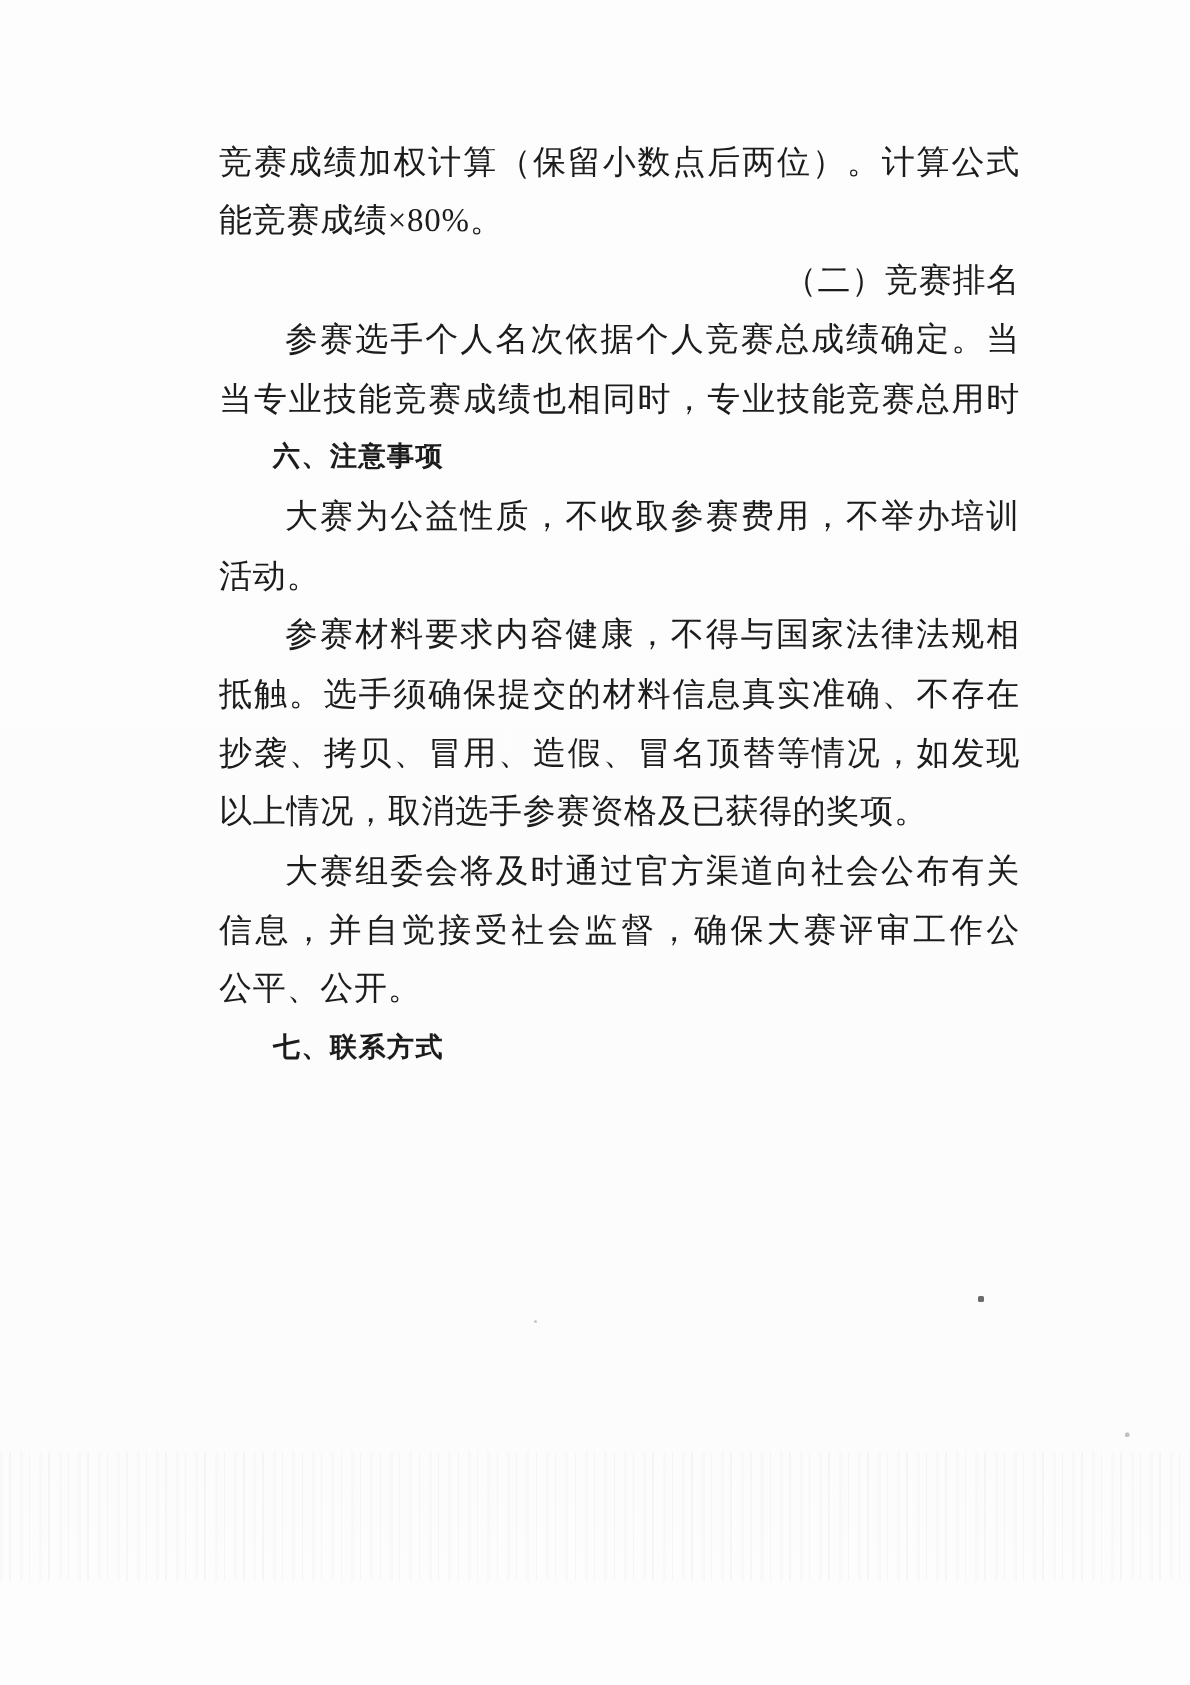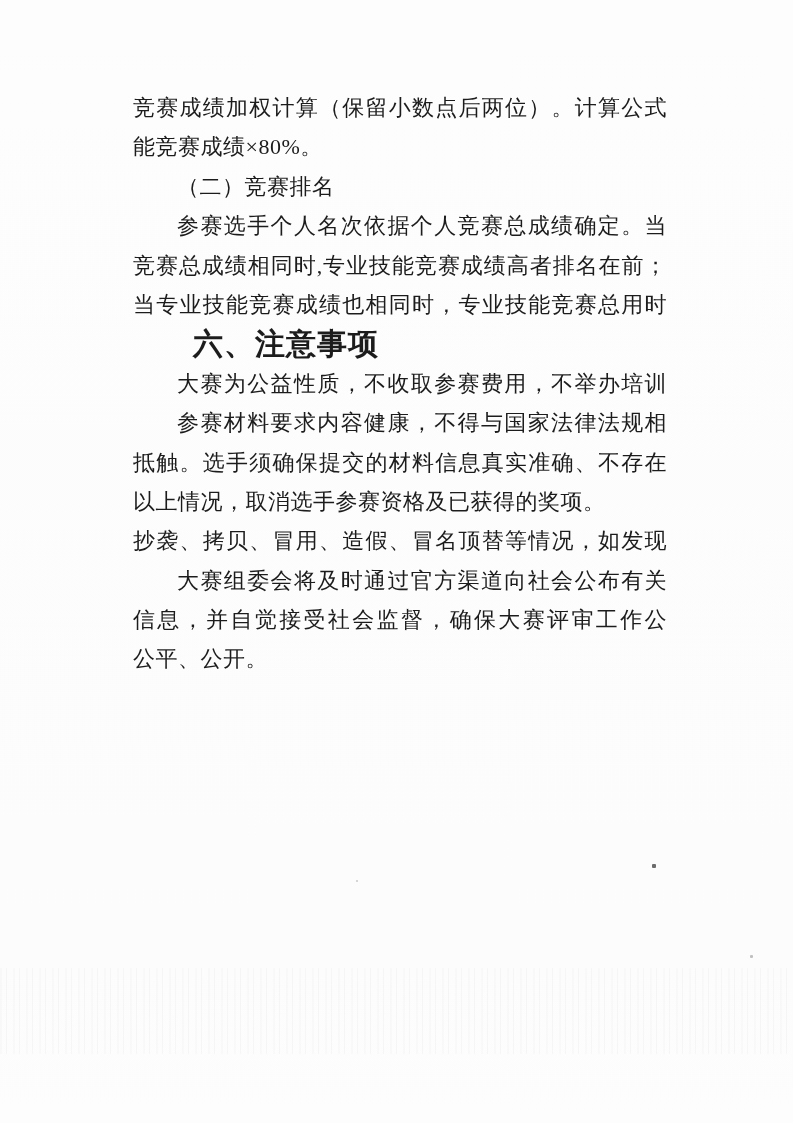--- a/index.html
+++ b/index.html
@@ -49,54 +49,56 @@
     white-space: nowrap;
   }
   .line.justify {
     white-space: normal;
     text-align: justify;
     text-align-last: justify;
     overflow: hidden;
   }
   .line.indent {
     text-indent: 2em;
+    text-align: right;
   }
   .line.heading {
     font-family: "DejaVu Sans", "Liberation Sans", sans-serif;
     font-weight: 700;
-    font-size: 30px;
+    font-size: 18px;
     text-indent: 2em;
     letter-spacing: 1px;
   }
   .speck {
     position: absolute;
     border-radius: 1px;
   }
   .speck-1 { left: 652px; top: 864px; width: 4px; height: 4px; background: rgba(60,60,60,0.75); }
   .speck-2 { left: 750px; top: 955px; width: 3px; height: 3px; background: rgba(120,120,120,0.45); }
   .speck-3 { left: 356px; top: 880px; width: 2px; height: 2px; background: rgba(120,120,120,0.4); }
 </style>
 </head>
 <body>
 
 <div class="page">
   <div class="scan-band"></div>
-  <div class="text-block" id="text-block" style="color: rgb(28, 28, 28);">
+  <div class="text-block" id="text-block" style="color: rgb(28, 28, 28); margin-left: 13px;">
       <div class="line justify">竞赛成绩加权计算（保留小数点后两位）。计算公式</div>
       <div class="line">能竞赛成绩×80%。</div>
       <div class="line indent">（二）竞赛排名</div>
       <div class="line indent justify">参赛选手个人名次依据个人竞赛总成绩确定。当</div>
-      <div class="line justify">竞赛总成绩相同时,专业技能竞赛成绩高者排名在前；</div>
       <div class="line justify">当专业技能竞赛成绩也相同时，专业技能竞赛总用时</div>
       <div class="line heading">六、注意事项</div>
       <div class="line indent justify">大赛为公益性质，不收取参赛费用，不举办培训</div>
+      <div class="line">活动。</div>
       <div class="line indent justify">参赛材料要求内容健康，不得与国家法律法规相</div>
       <div class="line justify">抵触。选手须确保提交的材料信息真实准确、不存在</div>
+      <div class="line justify">抄袭、拷贝、冒用、造假、冒名顶替等情况，如发现</div>
       <div class="line">以上情况，取消选手参赛资格及已获得的奖项。</div>
-      <div class="line justify">抄袭、拷贝、冒用、造假、冒名顶替等情况，如发现</div>
       <div class="line indent justify">大赛组委会将及时通过官方渠道向社会公布有关</div>
       <div class="line justify">信息，并自觉接受社会监督，确保大赛评审工作公正、</div>
       <div class="line">公平、公开。</div>
+      <div class="line heading">七、联系方式</div>
     </div>
   <div class="speck speck-1"></div>
   <div class="speck speck-2"></div>
   <div class="speck speck-3"></div>
 </div>
 
 </body></html>

